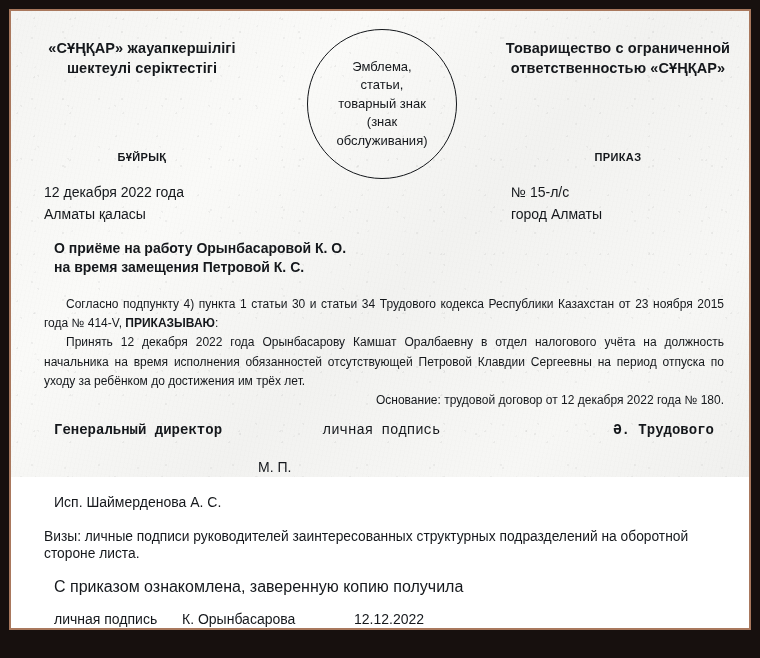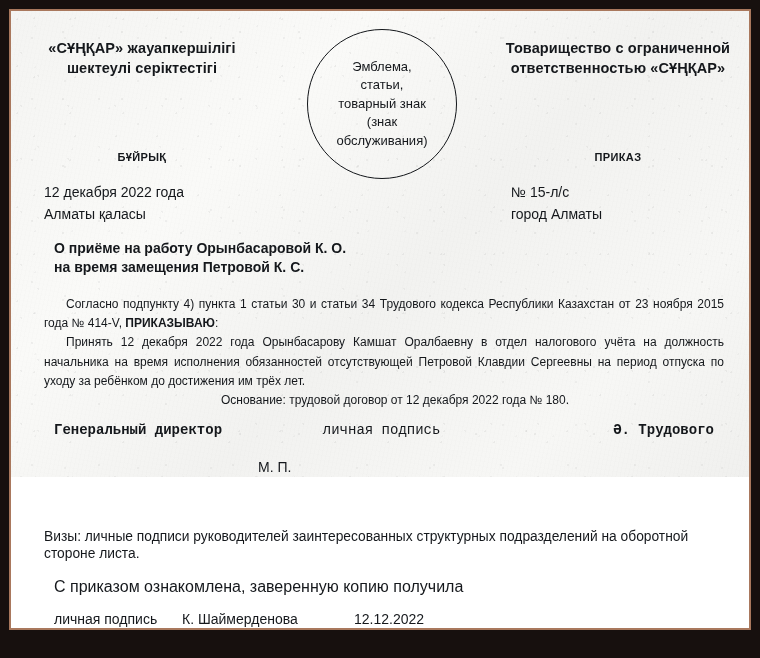--- a/index.html
+++ b/index.html
@@ -146,21 +146,21 @@
     top: 284px;
     width: 680px;
     font-size: 12px;
     line-height: 19.2px;
   }
   .para {
     margin: 0;
     text-indent: 22px;
     text-align: justify;
   }
-  .para.last-of-group { text-align: center; }
+  .para.last-of-group { text-align: right; }
   .bold { font-weight: bold; }
 
   
   #sign-row {
     position: absolute;
     left: 43px;
     top: 411px;
     width: 660px;
     display: flex;
     justify-content: space-between;
@@ -263,23 +263,24 @@
     </div>
 
     <div id="sign-row">
       <span id="sign-title">Генеральный директор</span>
       <span id="sign-middle">личная подпись</span>
       <span id="sign-name">Ә. Трудового</span>
     </div>
 
     <div id="stamp-mark">М. П.</div>
 
+    <div id="executor">Исп. Шаймерденова А. С.</div>
 
     <div id="visas">Визы: личные подписи руководителей заинтересованных структурных подразделений на оборотной стороне листа.</div>
 
     <div id="ack-text">С приказом ознакомлена, заверенную копию получила</div>
 
     <div id="ack-row">
-      <span id="ack-sign-label">личная подпись</span><span id="ack-person">К. Шаймерденова</span><span id="ack-date">12.12.2022</span>
+      <span id="ack-sign-label">личная подпись</span><span id="ack-person">К. Орынбасарова</span><span id="ack-date">12.12.2022</span>
     </div>
 
   </div>
 </div>
 
 </body></html>

